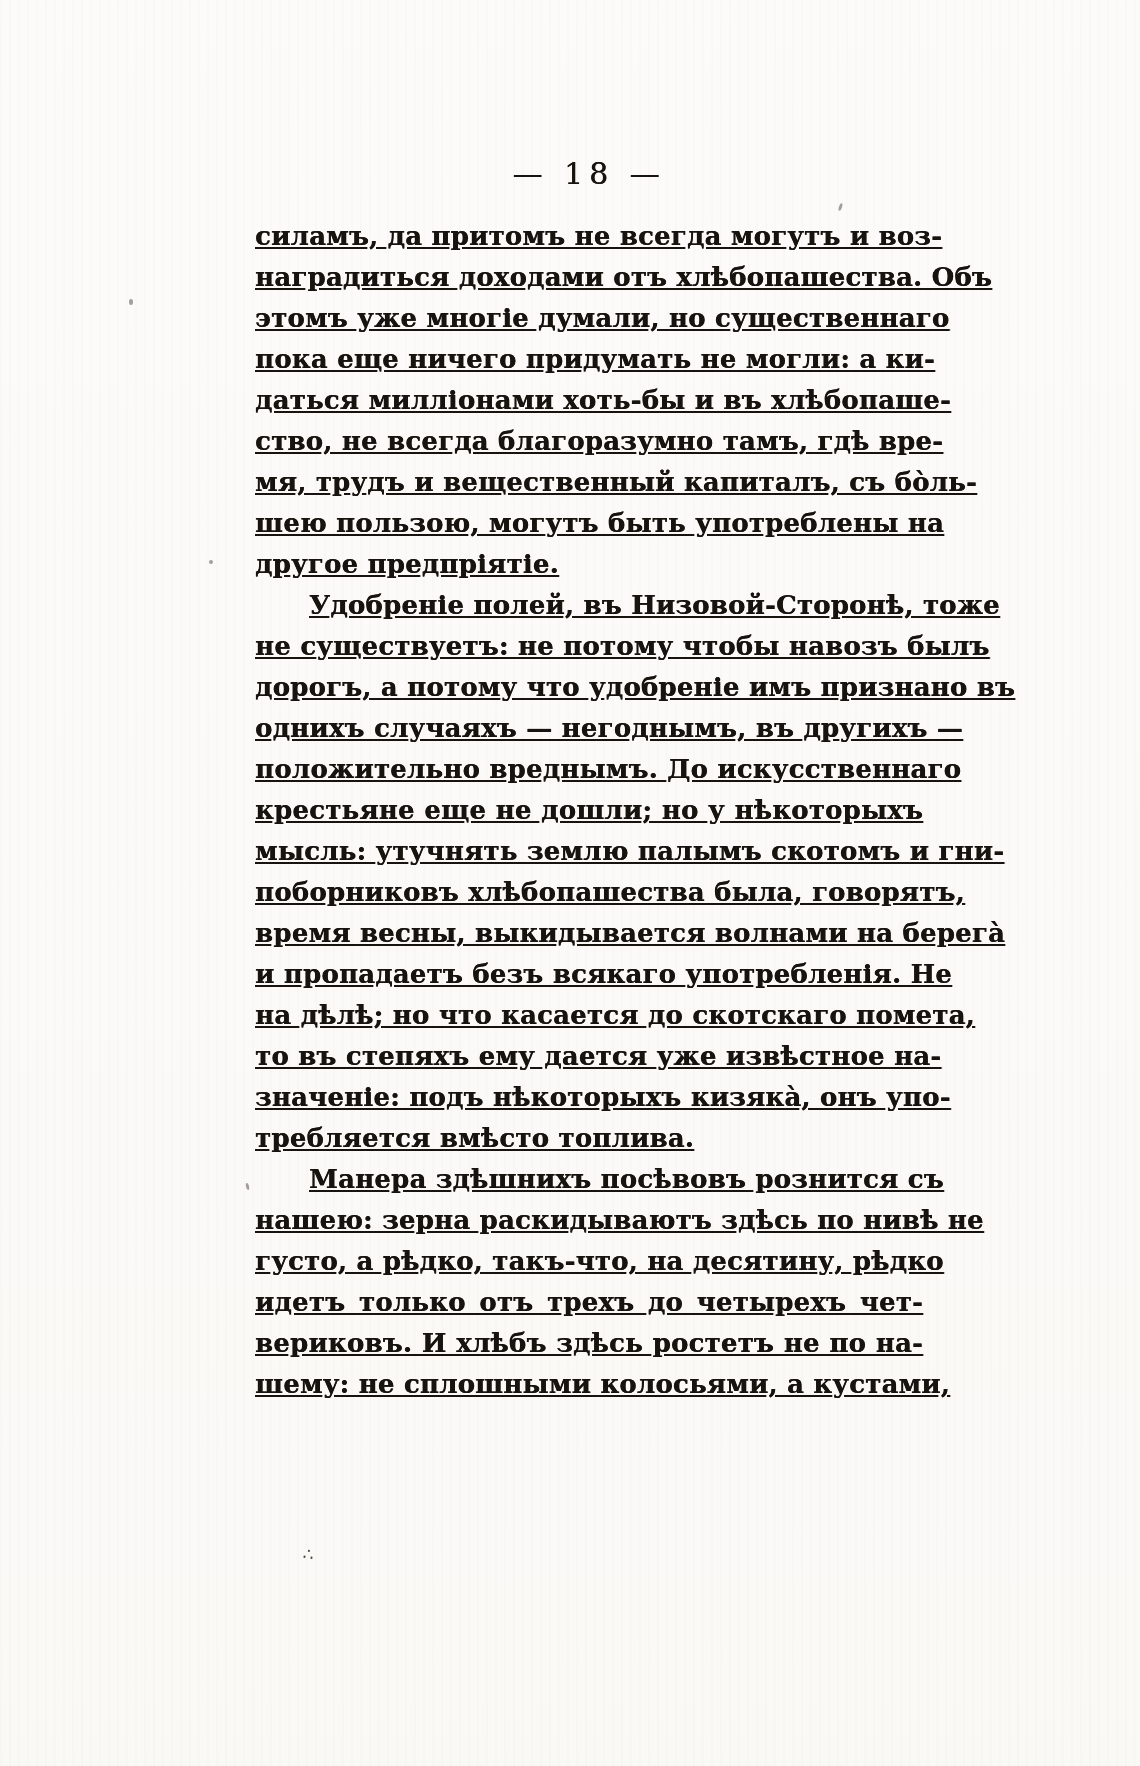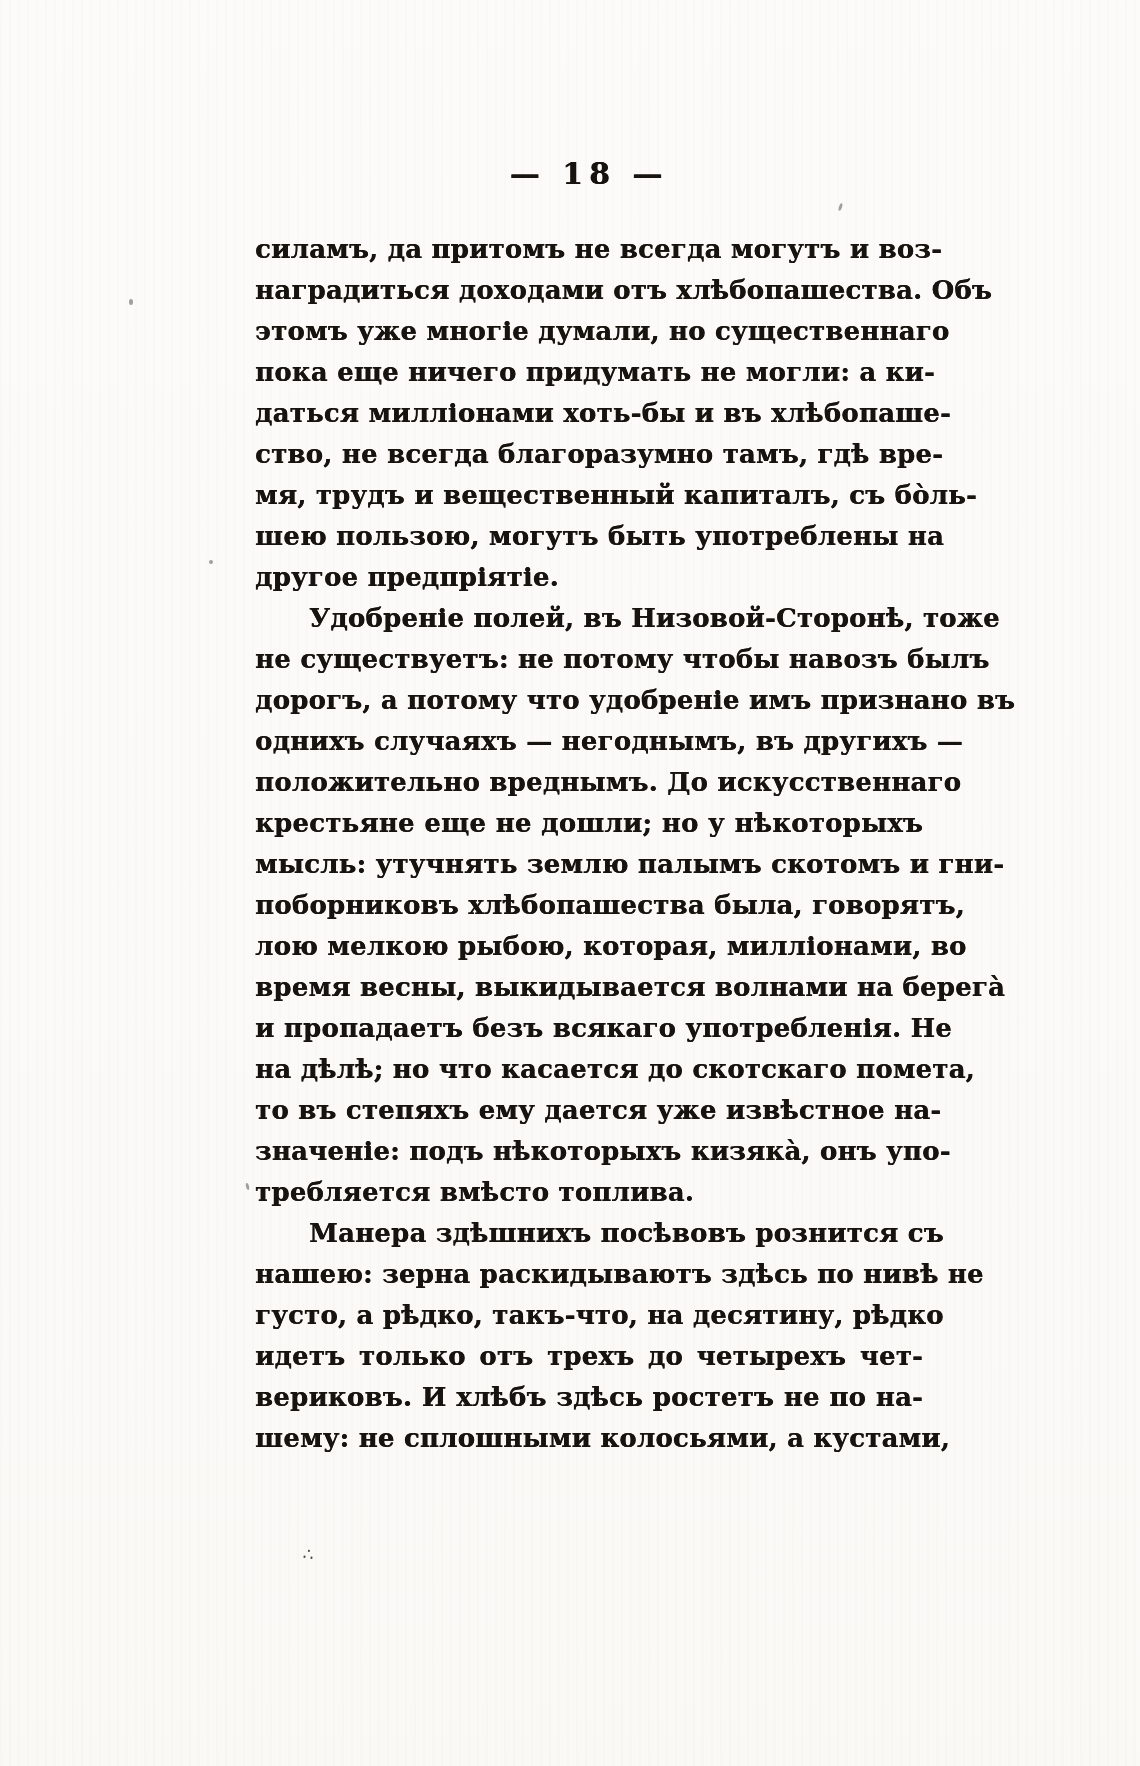--- a/index.html
+++ b/index.html
@@ -21,30 +21,31 @@
     font-family: "DejaVu Serif", "Liberation Serif", serif;
     color: #17130e;
   }
   .page-header {
     position: absolute;
     left: 255px;
     top: 156px;
     width: 668px;
     text-align: center;
     font-size: 30px;
-    font-weight: 700;
+    font-weight: 400;
     letter-spacing: 6px;
     text-shadow: 0.4px 0 0 currentColor;
     white-space: nowrap;
   }
   .text-block {
     position: absolute;
     left: 255px;
-    top: 229px;
+    top: 216px;
     width: 668px;
+    text-decoration: underline;
   }
   .line {
     height: 41px;
     line-height: 41px;
     font-size: 26px;
     font-weight: 700;
     letter-spacing: 0.2px;
     text-shadow: 0.35px 0 0 currentColor;
     text-align: justify;
     text-align-last: justify;
@@ -90,21 +91,20 @@
       <div class="line">шею пользою, могутъ быть употреблены на</div>
       <div class="line flush">другое предпріятіе.</div>
       <div class="line indent">Удобреніе полей, въ Низовой-Сторонѣ, тоже</div>
       <div class="line">не существуетъ: не потому чтобы навозъ былъ</div>
       <div class="line">дорогъ, а потому что удобреніе имъ признано въ</div>
       <div class="line">однихъ случаяхъ — негоднымъ, въ другихъ —</div>
       <div class="line">положительно вреднымъ. До искусственнаго</div>
       <div class="line">крестьяне еще не дошли; но у нѣкоторыхъ</div>
       <div class="line">мысль: утучнять землю палымъ скотомъ и гни-</div>
       <div class="line">поборниковъ хлѣбопашества была, говорятъ,</div>
-      <div class="line">лою мелкою рыбою, которая, милліонами, во</div>
       <div class="line">время весны, выкидывается волнами на берега̀</div>
       <div class="line">и пропадаетъ безъ всякаго употребленія. Не</div>
       <div class="line">на дѣлѣ; но что касается до скотскаго помета,</div>
       <div class="line">то въ степяхъ ему дается уже извѣстное на-</div>
       <div class="line">значеніе: подъ нѣкоторыхъ кизяка̀, онъ упо-</div>
       <div class="line flush">требляется вмѣсто топлива.</div>
       <div class="line indent">Манера здѣшнихъ посѣвовъ рознится съ</div>
       <div class="line">нашею: зерна раскидываютъ здѣсь по нивѣ не</div>
       <div class="line">густо, а рѣдко, такъ-что, на десятину, рѣдко</div>
       <div class="line">идетъ только отъ трехъ до четырехъ чет-</div>

